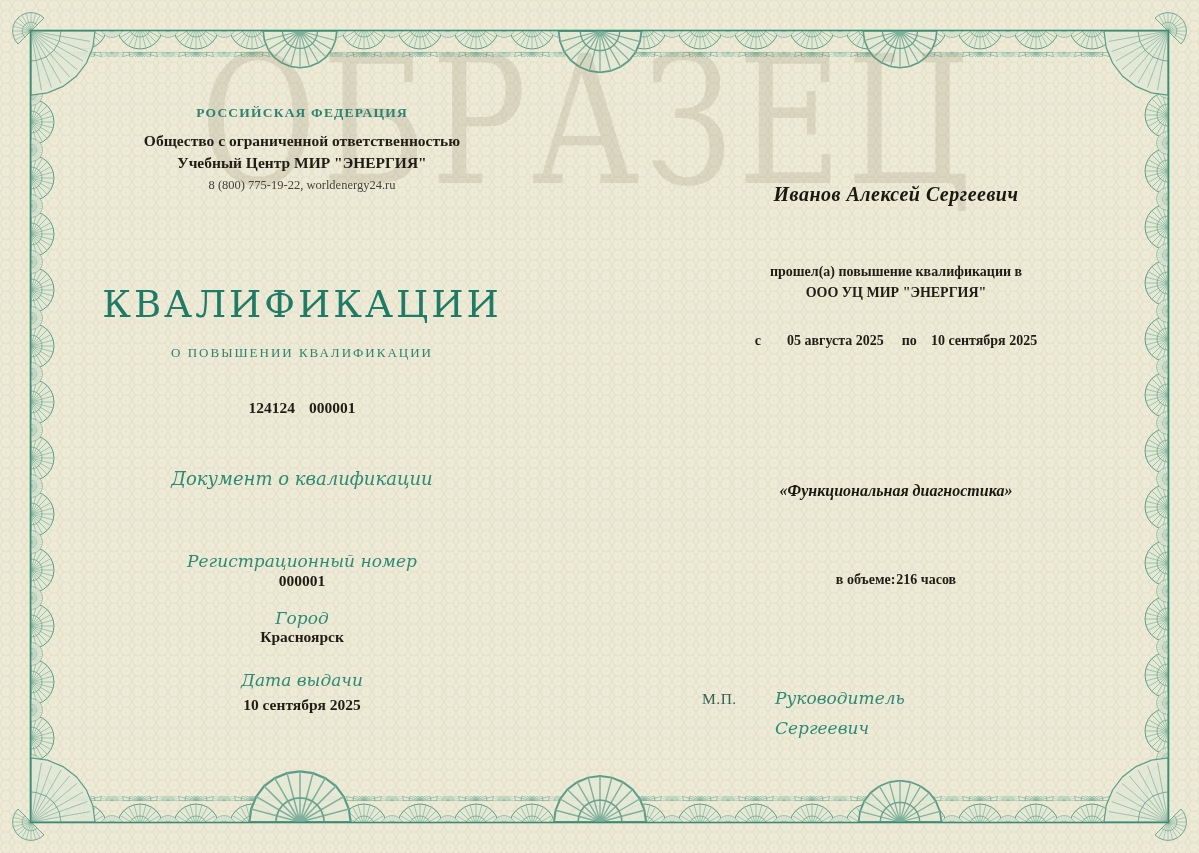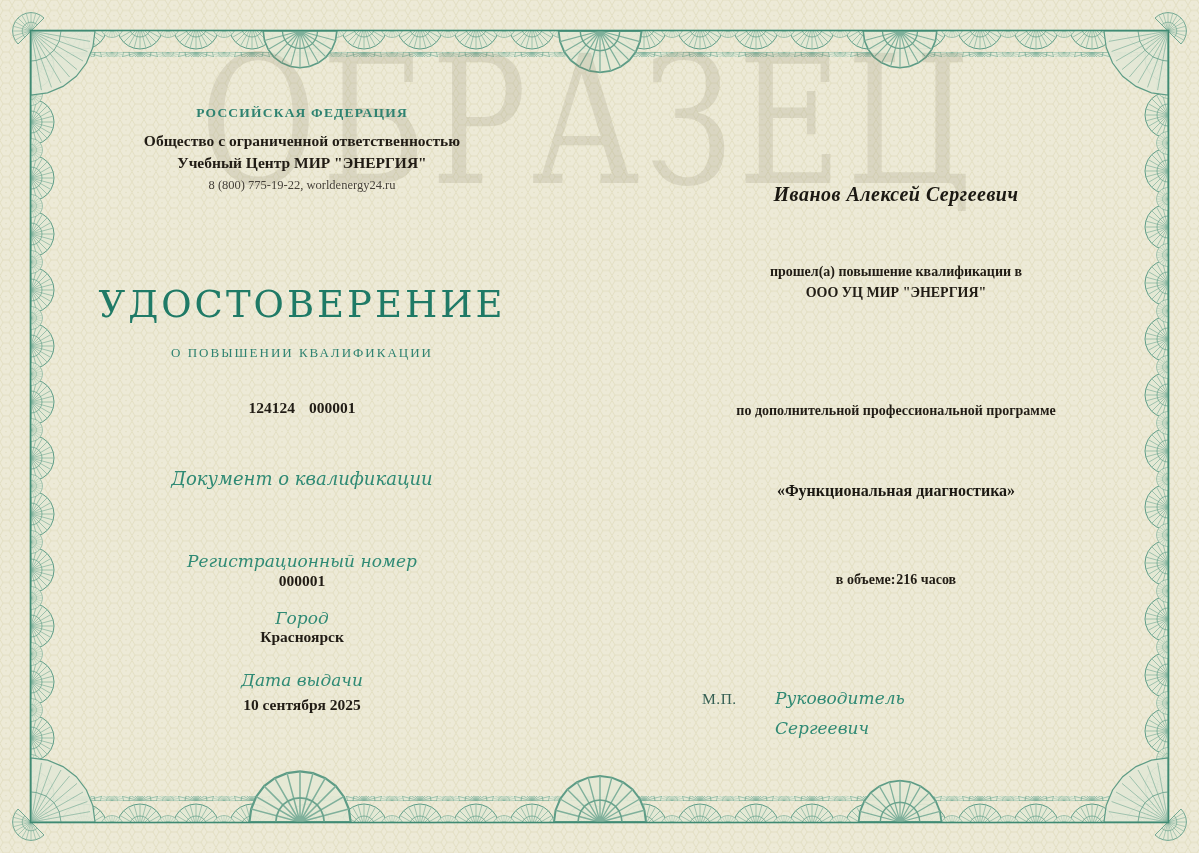--- a/index.html
+++ b/index.html
@@ -11,21 +11,21 @@
   .col-right{left:638px;width:516px;text-align:center;}
   .teal-caps{color:#2e8270;font-weight:700;letter-spacing:1.2px;font-size:13.5px;}
   .dark-bold{color:#211c15;font-weight:700;font-size:15.5px;}
   .small-gray{color:#46413a;font-size:12.5px;}
   .cert-title{color:#1f7a66;font-size:37px;letter-spacing:3px;font-family:"DejaVu Serif",serif;}
   .cert-subtitle{color:#2e8270;font-size:13px;letter-spacing:2px;}
   .script{color:#2f8a74;font-style:italic;font-family:"DejaVu Serif",serif;font-size:17px;}
   .script-lg{font-size:18px;}
   .body-bold{color:#211c15;font-weight:700;font-size:14px;}
   .name{color:#1b1812;font-weight:700;font-style:italic;font-size:20px;letter-spacing:.5px;}
-  .program{color:#1b1812;font-weight:700;font-size:16px;}
+  .program{color:#1b1812;font-weight:700;font-style:italic;font-size:16px;}
   .mp{color:#355f53;font-size:15.5px;letter-spacing:.5px;}
   .gap-r26{margin-right:26px;}
   .gap-r18{margin-right:18px;}
   .gap-r14{margin-right:14px;}
   .gap-r10{margin-right:1px;text-align:center;}
   #watermark{
     left:200px;top:22px;width:820px;height:210px;
     font-family:"DejaVu Serif",serif;font-size:178px;line-height:200px;
     letter-spacing:6px;color:rgba(133,127,98,0.18);
     transform:scaleX(.8);transform-origin:left top;white-space:nowrap;
@@ -90,21 +90,21 @@
     <rect x="30.5" y="30.5" width="1138" height="792" fill="none" stroke="#3f8a73" stroke-width="1.6"></rect>
   </svg>
 
   <div id="watermark" class="abs">ОБРАЗЕЦ</div>
 
   <div class="abs col-left teal-caps" style="top:105px">РОССИЙСКАЯ ФЕДЕРАЦИЯ</div>
   <div class="abs col-left dark-bold" style="top:132px">Общество с ограниченной ответственностью</div>
   <div class="abs col-left dark-bold" style="top:154px">Учебный Центр МИР "ЭНЕРГИЯ"</div>
   <div class="abs col-left small-gray" style="top:178px">8 (800) 775-19-22, worldenergy24.ru</div>
 
-  <div class="abs col-left cert-title" style="top:283px">УДОСТОВЕРЕНИЕ</div>
+  <div class="abs col-left cert-title" style="top:283px">КВАЛИФИКАЦИИ</div>
   <div class="abs col-left cert-subtitle" style="top:345px">О ПОВЫШЕНИИ КВАЛИФИКАЦИИ</div>
 
   <div class="abs col-left dark-bold" style="top:399px">
     <span class="gap-r14">124124</span><span>000001</span>
   </div>
 
   <div class="abs col-left script script-lg" style="top:468px">Документ о квалификации</div>
 
   <div class="abs col-left script" style="top:551px">Регистрационный номер</div>
   <div class="abs col-left dark-bold" style="top:572px">000001</div>
@@ -114,22 +114,24 @@
 
   <div class="abs col-left dark-bold" style="top:628px">Красноярск</div>
   <div class="abs col-left dark-bold" style="top:696px">10 сентября 2025</div>
 
 
   <div class="abs col-right name" style="top:183px">Иванов Алексей Сергеевич</div>
 
   <div class="abs col-right body-bold" style="top:264px">прошел(а) повышение квалификации в</div>
   <div class="abs col-right body-bold" style="top:285px">ООО УЦ МИР "ЭНЕРГИЯ"</div>
 
+  <div class="abs col-right body-bold" style="top:333px">
+    <span class="gap-r26">с</span><span class="gap-r18">05 августа 2025</span><span class="gap-r14">по</span><span>10 сентября 2025</span>
+  </div>
 
-  <div class="abs col-right body-bold" style="top:403px">по дополнительной профессиональной программе</div>
 
   <div class="abs col-right program" style="top:482px">«Функциональная диагностика»</div>
 
   <div class="abs col-right body-bold" style="top:572px">
     <span class="gap-r10">в объеме:</span><span>216 часов</span>
   </div>
 
   <div class="abs mp" style="left:702px;top:690px">М.П.</div>
   <div class="abs script" style="left:775px;top:688px">Руководитель</div>
   <div class="abs script" style="left:775px;top:718px">Сергеевич</div>

